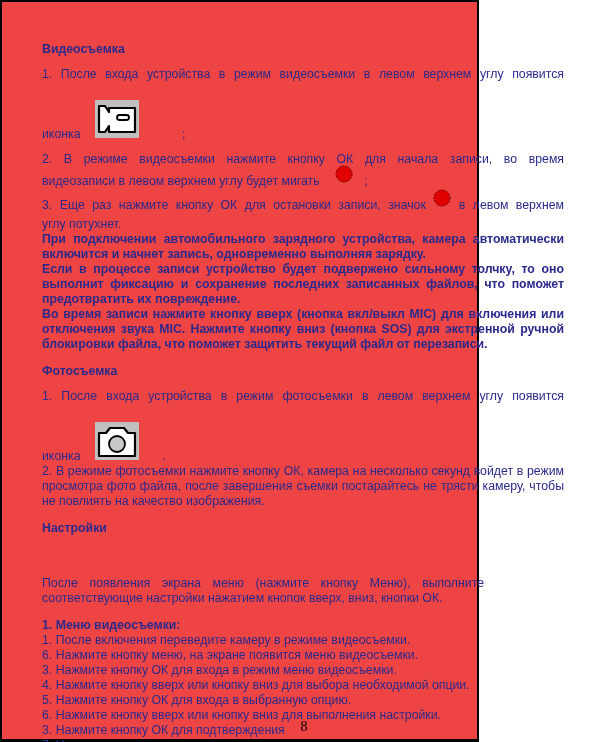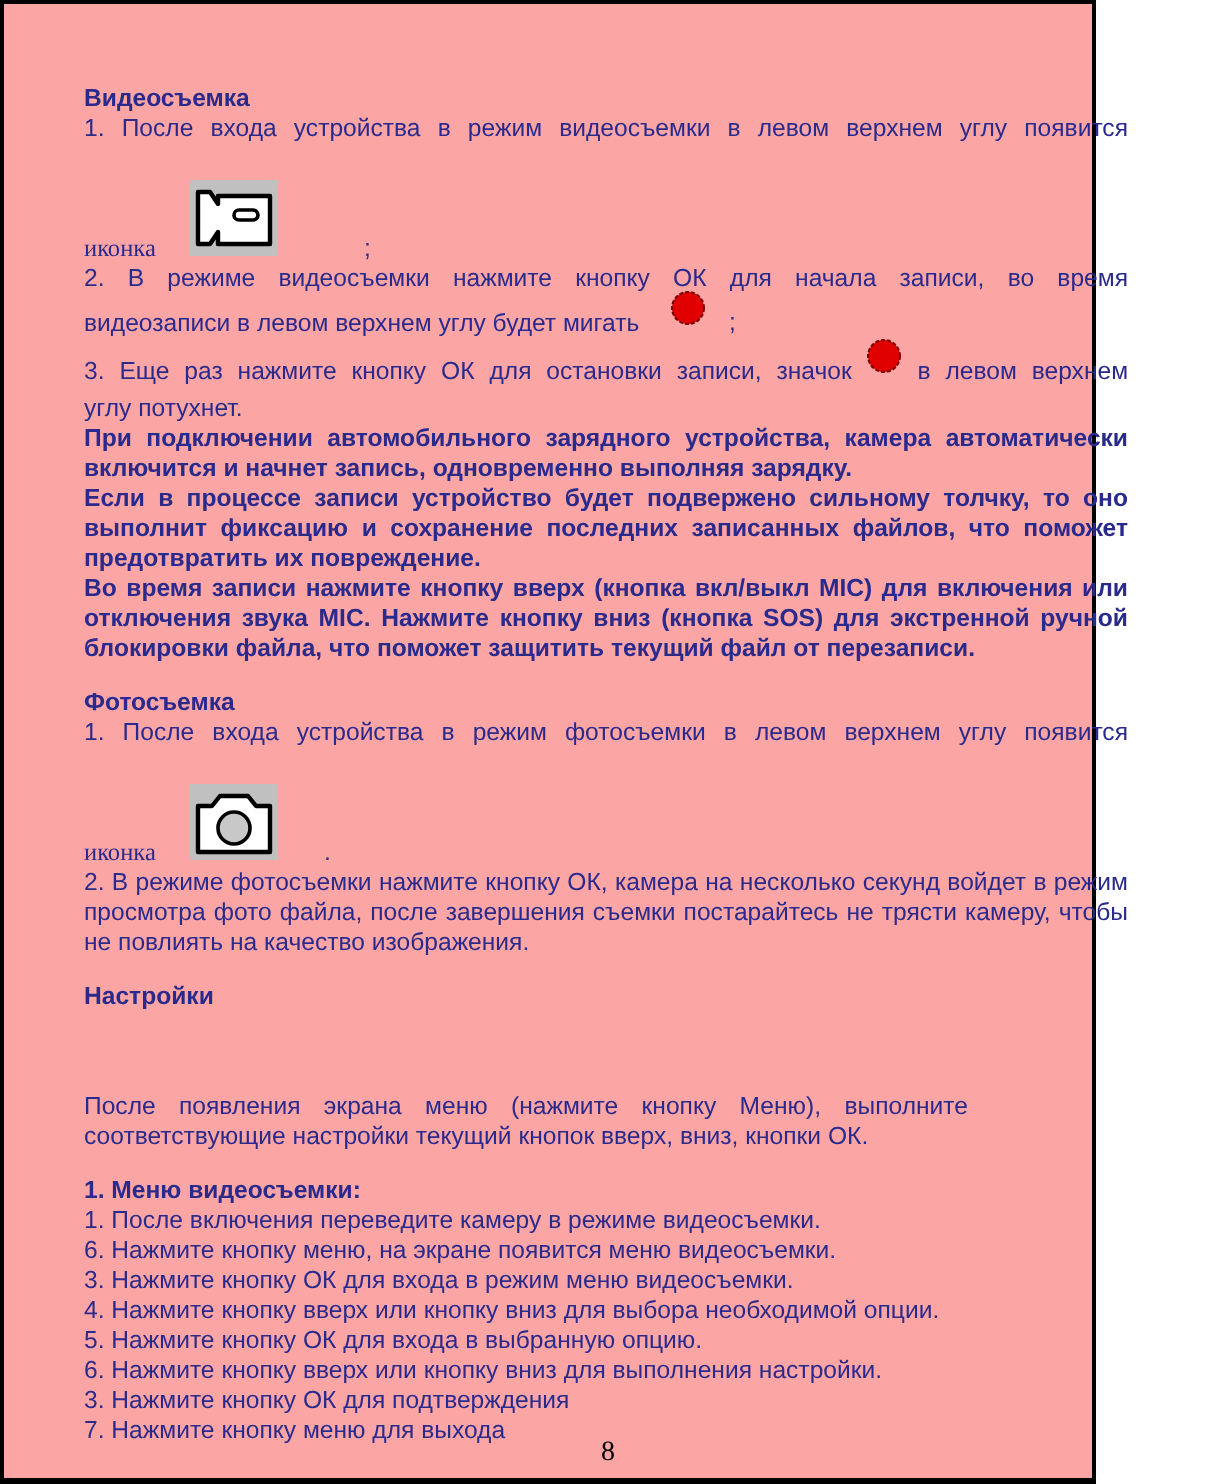--- a/index.html
+++ b/index.html
@@ -1,45 +1,45 @@
 <!DOCTYPE html>
 <html><head>
 <meta charset="utf-8">
 <style>
   html, body { margin: 0; padding: 0; background: #ffffff; }
   body { width: 604px; height: 742px; position: relative; overflow: hidden; }
   .page {
-    position: absolute; left: 0; top: 0; width: 548px; height: 742px;
+    position: absolute; left: 0; top: 0; width: 479px; height: 742px;
     box-sizing: border-box;
     border-top: 2px solid #000; border-left: 2px solid #000;
     border-right: 2px solid #000; border-bottom: 3px solid #000;
-    background: #fca5a5;
+    background: #ef4444;
   }
   .content {
     position: absolute; left: 40px; top: 40px; width: 522px;
     font-family: "Liberation Sans", sans-serif;
     font-size: 12.3px; line-height: 15px; color: #2a2a8c;
   }
   .h { font-weight: bold; color: #2a2a8c; }
   b { font-weight: normal; }
   .j { text-align: justify; text-align-last: justify; }
   .jl { text-align: justify; }
   .p { margin: 0; }
   .icon-line { position: relative; height: 60px; }
-  .icon-line .lbl { position: absolute; left: 0; bottom: 0; font-family: Liberation Serif, serif; }
+  .icon-line .lbl { position: absolute; left: 0; bottom: 0; }
   .icon-line .after { position: absolute; bottom: 0; }
   .cam-icon {
     position: absolute; left: 53px; bottom: 4px; width: 44px; height: 38px;
     background: #c0c0c0;
   }
   .rec-dot { display: inline-block; vertical-align: middle; }
   .gap { height: 12px; }
   .num { position: absolute; top: 717px; left: 0; width: 604px; text-align: center;
     font-family: "Liberation Serif", serif; font-size: 14px; color: #000; }
-  .line { white-space: nowrap; }
+  .line { white-space: nowrap; margin-top: 10px; }
 </style>
 </head>
 <body>
 
 <div class="page">
   <div class="content">
 
     <div class="p h">Видеосъемка</div>
     <div class="p j line">1. После входа устройства в режим видеосъемки в левом верхнем углу появится</div>
     <div class="icon-line">
@@ -105,21 +105,21 @@
     </div>
 
     <div class="gap"></div>
 
     <div class="p h">Настройки</div>
     <div class="p" style="width:442px; text-align:justify; text-align-last:justify;margin-top:40px;">
       <span>После появления экрана меню (нажмите</span>
       <b>кнопку Меню)</b><span>, выполните</span>
     </div>
     <div class="p">
-      <span>соответствующие настройки текущий</span>
+      <span>соответствующие настройки нажатием</span>
       <b>кнопок вверх,  вниз, кнопки ОК</b><span>.</span>
     </div>
 
     <div class="gap"></div>
 
     <div class="p h">1. Меню видеосъемки:</div>
     <div>
       <div class="p"><span>1.  После включения переведите камеру в режиме видеосъемки.</span></div>
       <div class="p"><span>6. Нажмите </span><b>кнопку меню</b><span>, на экране появится меню видеосъемки.</span></div>
       <div class="p"><span>3. Нажмите </span><b>кнопку ОК</b><span> для входа в режим меню видеосъемки</span><b>.</b></div>

